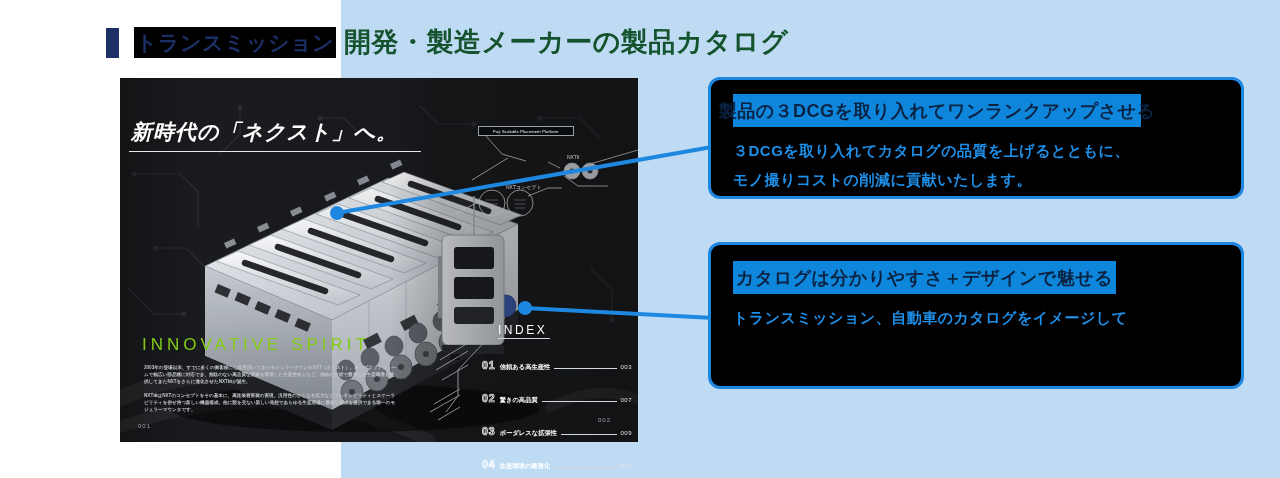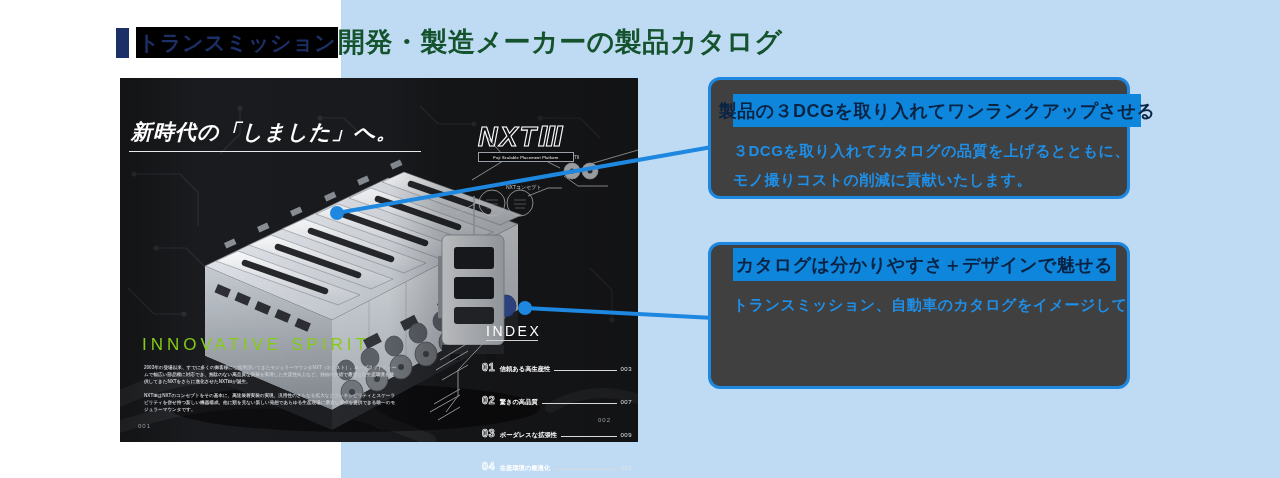--- a/index.html
+++ b/index.html
@@ -4,21 +4,21 @@
 <style>
   html,body{margin:0;padding:0;}
   body{
     width:1280px;height:478px;position:relative;overflow:hidden;
     background:#ffffff;
     font-family:"Liberation Sans","DejaVu Sans",sans-serif;
   }
   .blue-panel{position:absolute;left:341px;top:0;width:939px;height:478px;background:#bfdbf3;}
 
   
-  .header{position:absolute;left:116px;top:27px;display:flex;align-items:center;z-index:4;}
+  .header{position:absolute;left:106px;top:27px;display:flex;align-items:center;z-index:4;gap:8px;}
   .header .bullet{width:13px;height:30px;background:#1c2f66;margin-right:7px;}
   .header .hl{background:#000;color:#1c2f66;font-weight:bold;font-size:21px;line-height:31px;padding:0 2px;letter-spacing:.5px;}
   .header .rest{color:#14532d;font-weight:bold;font-size:27px;line-height:31px;letter-spacing:.5px;}
 
   
   .catalog{position:absolute;left:120px;top:78px;width:518px;height:364px;background:#17181b;z-index:2;}
   .catalog svg{position:absolute;left:0;top:0;}
   .headline{position:absolute;left:11px;top:40px;color:#fff;font-weight:bold;font-style:italic;font-size:21px;letter-spacing:1px;white-space:nowrap;}
   .headline-rule{position:absolute;left:9px;top:73px;width:292px;height:1px;background:#e9e9e9;}
 
@@ -30,33 +30,33 @@
   .slogan-jp{position:absolute;left:24px;top:238px;color:#e8ebf0;font-size:13.5px;font-weight:bold;letter-spacing:1px;white-space:nowrap;}
   .slogan-en{position:absolute;left:22px;top:257px;color:#84cc16;font-size:17px;font-weight:400;letter-spacing:4px;white-space:nowrap;}
   .cat-para{position:absolute;color:#c0c3c7;font-size:4.6px;line-height:1.55;width:254px;font-weight:bold;}
   .p1{left:24px;top:286px;}
   .p2{left:24px;top:314px;}
   .pageno{position:absolute;color:#9ba0a6;font-size:6px;letter-spacing:1px;}
   .pg-l{left:18px;top:345px;}
   .pg-r{left:478px;top:339px;}
 
   .index-box{position:absolute;left:362px;top:245px;width:150px;z-index:3;}
-  .index-title{color:#fff;font-size:14px;letter-spacing:2.5px;border-bottom:.6px solid #cfd3d8;padding-bottom:1px;width:52px;margin-left:4px;}
+  .index-title{color:#fff;font-size:12px;letter-spacing:2.5px;border-bottom:.6px solid #cfd3d8;padding-bottom:1px;width:52px;margin-left:16px;}
   .index-row{display:flex;align-items:baseline;margin-top:22px;}
   .idx-no{font-size:10.5px;font-weight:bold;color:rgba(255,255,255,.15);-webkit-text-stroke:.7px #fff;letter-spacing:1px;margin-right:4px;line-height:9px;}
   .idx-label{font-size:6.3px;font-weight:bold;color:#fff;white-space:nowrap;}
   .idx-leader{flex:1;border-bottom:.8px solid #d6d9dd;margin:0 3px 1px 4px;min-width:8px;}
   .idx-page{font-size:6px;color:#e2e4e7;letter-spacing:.5px;}
 
   
-  .callout{position:absolute;left:708px;width:422px;background:#404040;border:3px solid #1e88e0;border-radius:12px;box-sizing:border-box;z-index:6;}
+  .callout{position:absolute;left:708px;width:536px;background:#000000;border:3px solid #1e88e0;border-radius:12px;box-sizing:border-box;z-index:6;}
   .co1{top:77px;height:122px;}
   .co2{top:242px;height:147px;}
   .co-title{margin:14px 10px 0 22px;background:#0e86dc;color:#0a2342;font-size:18px;font-weight:bold;height:33px;display:flex;align-items:center;justify-content:center;letter-spacing:.5px;white-space:nowrap;}
-  .co2 .co-title{margin-top:3px;width:383px;}
+  .co2 .co-title{margin-top:16px;width:383px;}
   .co1 .co-title{width:408px;}
   .co-body{margin:9px 0 0 22px;}
   .co-line{color:#1e8fe8;font-size:15px;font-weight:bold;line-height:29px;letter-spacing:.5px;white-space:nowrap;}
 
   .overlay{position:absolute;left:0;top:0;z-index:5;pointer-events:none;}
 </style>
 </head>
 <body>
 
 <div class="blue-panel"></div>
@@ -260,25 +260,24 @@
         <path d="M316,292 l32,-19"></path>
         <path d="M322,302 l26,-15"></path>
       <path d="M314,326 l26,-15"></path>
         <path d="M310,334 l30,-17"></path>
         <path d="M318,342 l22,-13"></path>
     </g>
 
     <rect width="518" height="364" fill="url(#gSeam)"></rect>
   </svg>
 
-  <div class="headline">新時代の「しました」へ。</div>
+  <div class="headline">新時代の「ネクスト」へ。</div>
   <div class="headline-rule"></div>
 
   <div class="nxt-logo">
-    <div class="big"><span>NXT</span><span>Ⅲ</span></div>
     <div class="tagbar">
         <span>Fuji Scalable Placement Platform</span>
       </div>
   </div>
 
   <div class="slogan-en">INNOVATIVE SPIRIT</div>
   <div class="cat-para p1">2003年の登場以来、すでに多くの御客様にご採用頂いてきたモジュラーマウンタNXT（ネクスト）。単一プラットフォームで幅広い部品種に対応でき、無駄のない高品質な実装を実現した生産性向上など、独自の技術で最適なる生産環境を提供してきたNXTをさらに進化させたNXTⅢが誕生。</div>
   <div class="cat-para p2">NXTⅢはNXTのコンセプトをその基本に、高速装着実装の実現、汎用性のさらなる拡大などフレキシビリティとスケーラビリティを併せ持つ新しい機器構成、他に類を見ない新しい発想であらゆる生産現場に最適な構成を提供できる唯一のモジュラーマウンタです。</div>
 
   <div class="index-box">

